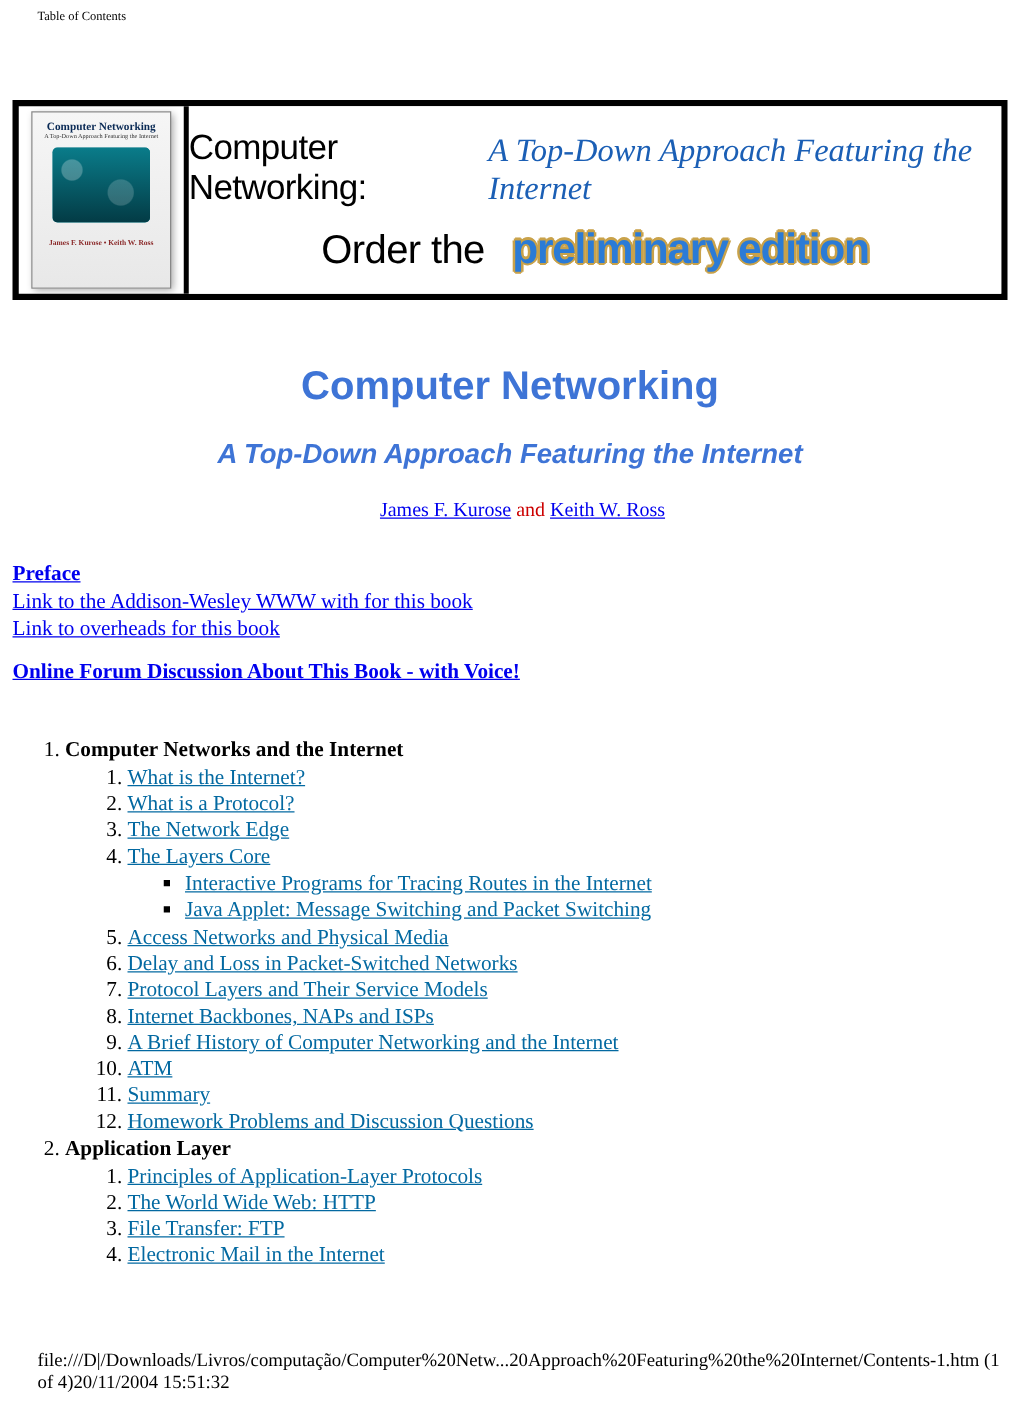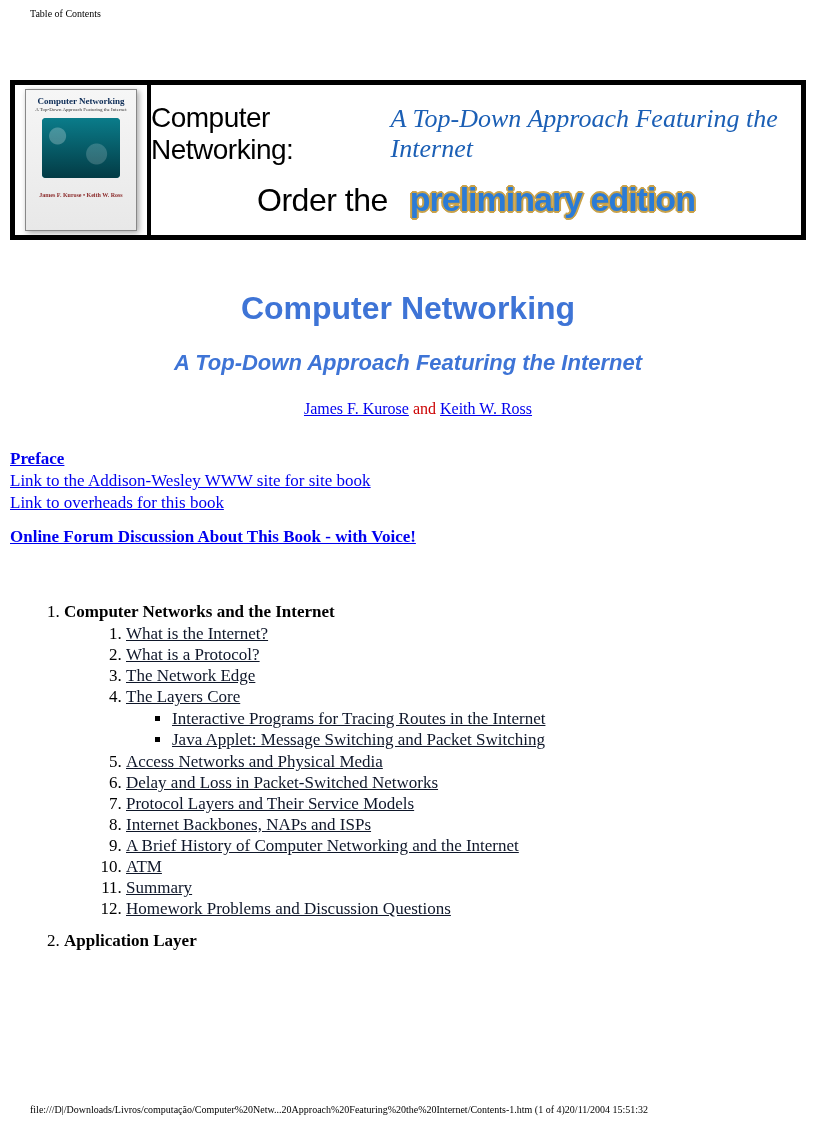--- a/index.html
+++ b/index.html
@@ -88,21 +88,21 @@
     flex-direction: column;
     align-items: center;
     justify-content: center;
   }
   .banner-line1 {
     font-size: 28px;
     font-family: "Arial Narrow", Arial, sans-serif;
     color: #000;
     letter-spacing: -0.5px;
     display: flex;
-    align-items: center;
+    align-items: flex-end;
     gap: 8px;
   }
   .banner-line1 .script {
     font-family: "Brush Script MT", "Segoe Script", cursive;
     font-style: italic;
     font-size: 26px;
     color: #1b5fb5;
     letter-spacing: 0;
   }
   .banner-line2 {
@@ -169,34 +169,34 @@
   .links-block .bold { font-weight: bold; }
   .links-block .gap { height: 12px; }
 
   .toc {
     position: absolute;
     top: 590px;
     left: 10px;
     right: 10px;
     font-size: 17px;
   }
-  .toc ol { margin: 12px; padding-left: 42px; }
+  .toc ol { margin: 0; padding-left: 42px; }
   .toc > ol { list-style-type: decimal; }
   .toc > ol > li { margin-bottom: 2px; }
   .toc > ol > li > .chap { font-weight: bold; }
   .toc ol ol { list-style-type: decimal; padding-left: 50px; margin-top: 2px; }
   .toc ol ol li { margin: 1px 0; }
   .toc ul { list-style-type: square; padding-left: 46px; margin: 2px 0; }
-  .toc a { color: #0f172a; }
+  .toc a { color: #0369a1; }
 
   .footer {
     position: absolute;
     bottom: 8px;
     left: 30px;
-    font-size: 10px;
+    font-size: 15px;
     color: #000;
   }
 </style>
 </head>
 <body>
 
 <div class="header-label">Table of Contents</div>
 
 <div class="banner">
   <div class="banner-book">
@@ -219,21 +219,21 @@
 
 <div class="title1">Computer Networking</div>
 <div class="title2">A Top-Down Approach Featuring the Internet</div>
 
 <div class="authors">
   <a href="#">James F. Kurose</a><span class="and"> and </span><a href="#">Keith W. Ross</a>
 </div>
 
 <div class="links-block">
   <div><a href="#" class="bold">Preface</a></div>
-  <div><a href="#">Link to the Addison-Wesley WWW site for site book</a></div>
+  <div><a href="#">Link to the Addison-Wesley WWW with for this book</a></div>
   <div><a href="#">Link to overheads for this book</a></div>
   <div class="gap"></div>
   <div><a href="#" class="bold">Online Forum Discussion About This Book - with Voice!</a></div>
 </div>
 
 <div class="toc">
   <ol>
     <li>
       <span class="chap">Computer Networks and the Internet</span>
       <ol>
@@ -251,17 +251,23 @@
         <li><a href="#">Protocol Layers and Their Service Models</a></li>
         <li><a href="#">Internet Backbones, NAPs and ISPs</a></li>
         <li><a href="#">A Brief History of Computer Networking and the Internet</a></li>
         <li><a href="#">ATM</a></li>
         <li><a href="#">Summary</a></li>
         <li><a href="#">Homework Problems and Discussion Questions</a></li>
       </ol>
     </li>
     <li>
       <span class="chap">Application Layer</span>
+      <ol>
+        <li><a href="#">Principles of Application-Layer Protocols</a></li>
+        <li><a href="#">The World Wide Web: HTTP</a></li>
+        <li><a href="#">File Transfer: FTP</a></li>
+        <li><a href="#">Electronic Mail in the Internet</a></li>
+      </ol>
     </li>
   </ol>
 </div>
 
 <div class="footer">file:///D|/Downloads/Livros/computação/Computer%20Netw...20Approach%20Featuring%20the%20Internet/Contents-1.htm (1 of 4)20/11/2004 15:51:32</div>
 
 </body></html>

